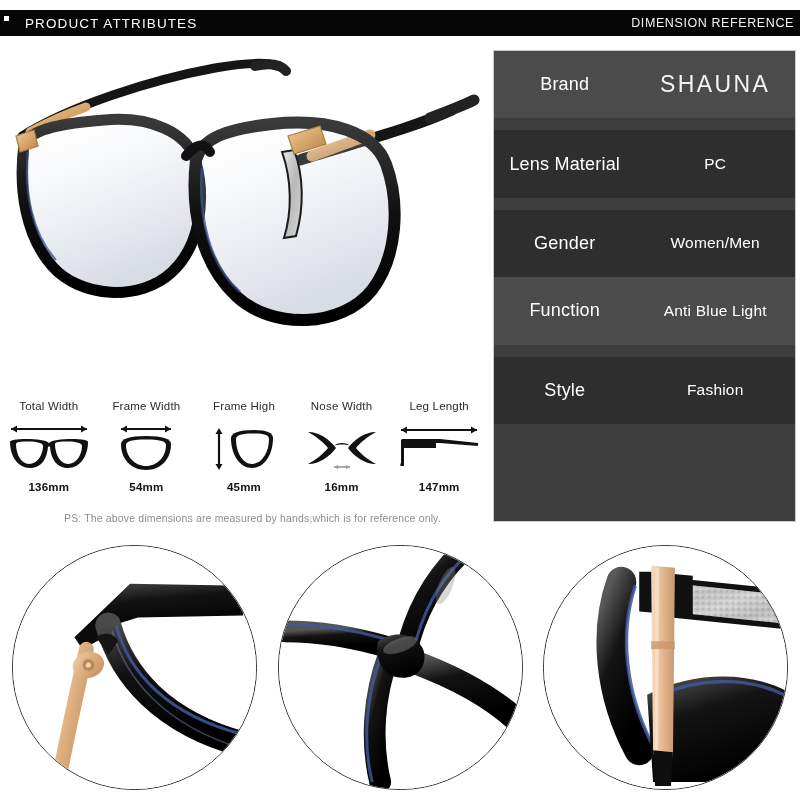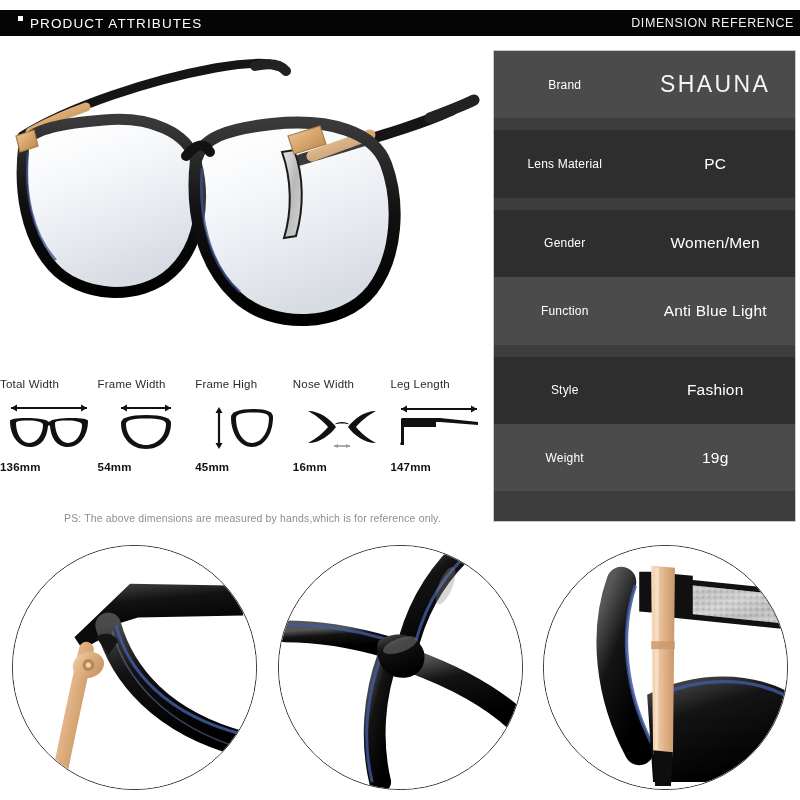--- a/index.html
+++ b/index.html
@@ -10,21 +10,21 @@
     overflow:hidden;
   }
   #page { position:relative; width:800px; height:800px; background:#fff; }
 
   
   .header-bar{
     position:absolute; left:0; top:10px; width:800px; height:26px;
     background:#050505; display:flex; align-items:center;
   }
   .header-left{
-    display:flex; gap:7px; padding-left:18px;
+    display:flex; gap:16px; padding-left:4px;
   }
   .bullet-square{
     width:5px; height:5px; background:#fff; display:block;
   }
   .header-left-text{
     color:#ffffff; font-size:13.5px; letter-spacing:1.1px; font-weight:400;
     white-space:nowrap;
   }
   .header-right-text{
     position:absolute; right:6px; top:50%; transform:translateY(-50%);
@@ -43,37 +43,37 @@
     position:absolute; left:493px; top:50px; width:303px; height:472px;
     border:1px solid #c9c9c9; background:#3d3d3d; overflow:hidden;
   }
   .attr-row{
     display:flex; align-items:center; height:67.4px; width:100%;
   }
   .attr-row.dark{ background:#2e2e2e;margin-top:12px; }
   .attr-row.light{ background:#4b4b4b; }
   .attr-key{
     flex:0 0 47%; text-align:center; color:#ffffff;
-    font-size:12px; letter-spacing:0.2px;
+    font-size:18px; letter-spacing:0.2px;
   }
   .attr-val{
     flex:1; text-align:center; color:#ffffff;
     font-size:15.5px; letter-spacing:0.2px;
   }
   .attr-val.brandmark{
     font-size:23px; letter-spacing:2.4px; font-weight:300; color:#f4f4f4;
   }
 
   
   .dims{
     position:absolute; left:0; top:378px; width:488px; height:115px;
     display:flex;
   }
   .dim-col{
-    flex:1; display:flex; flex-direction:column; 
+    flex:1; display:flex; flex-direction:column; align-items:center;margin-top:22px;
   }
   .dim-label{
     font-size:11.5px; color:#2b2b2b; letter-spacing:0.2px;
     margin-bottom:9px; white-space:nowrap;
   }
   .dim-icon{ height:55px; display:flex; align-items:center; justify-content:center; }
   .dim-icon svg{ display:block; }
   .dim-value{
     font-size:11.5px; color:#111; font-weight:bold; margin-top:7px;
     letter-spacing:0.2px; white-space:nowrap;
@@ -187,24 +187,20 @@
     <div class="attr-row light">
       <span class="attr-key">Function</span>
       <span class="attr-val">Anti Blue Light</span>
     </div>
 
     <div class="attr-row dark">
       <span class="attr-key">Style</span>
       <span class="attr-val">Fashion</span>
     </div>
 
-    <div class="attr-row light">
-      <span class="attr-key">Weight</span>
-      <span class="attr-val">19g</span>
-    </div>
 
   </div>
 
   <div class="dims">
 
     <div class="dim-col">
       <span class="dim-label">Total Width</span>
       <span class="dim-icon">
         <svg width="86" height="52" viewBox="0 0 86 52">
           <g stroke="#111" fill="none">

